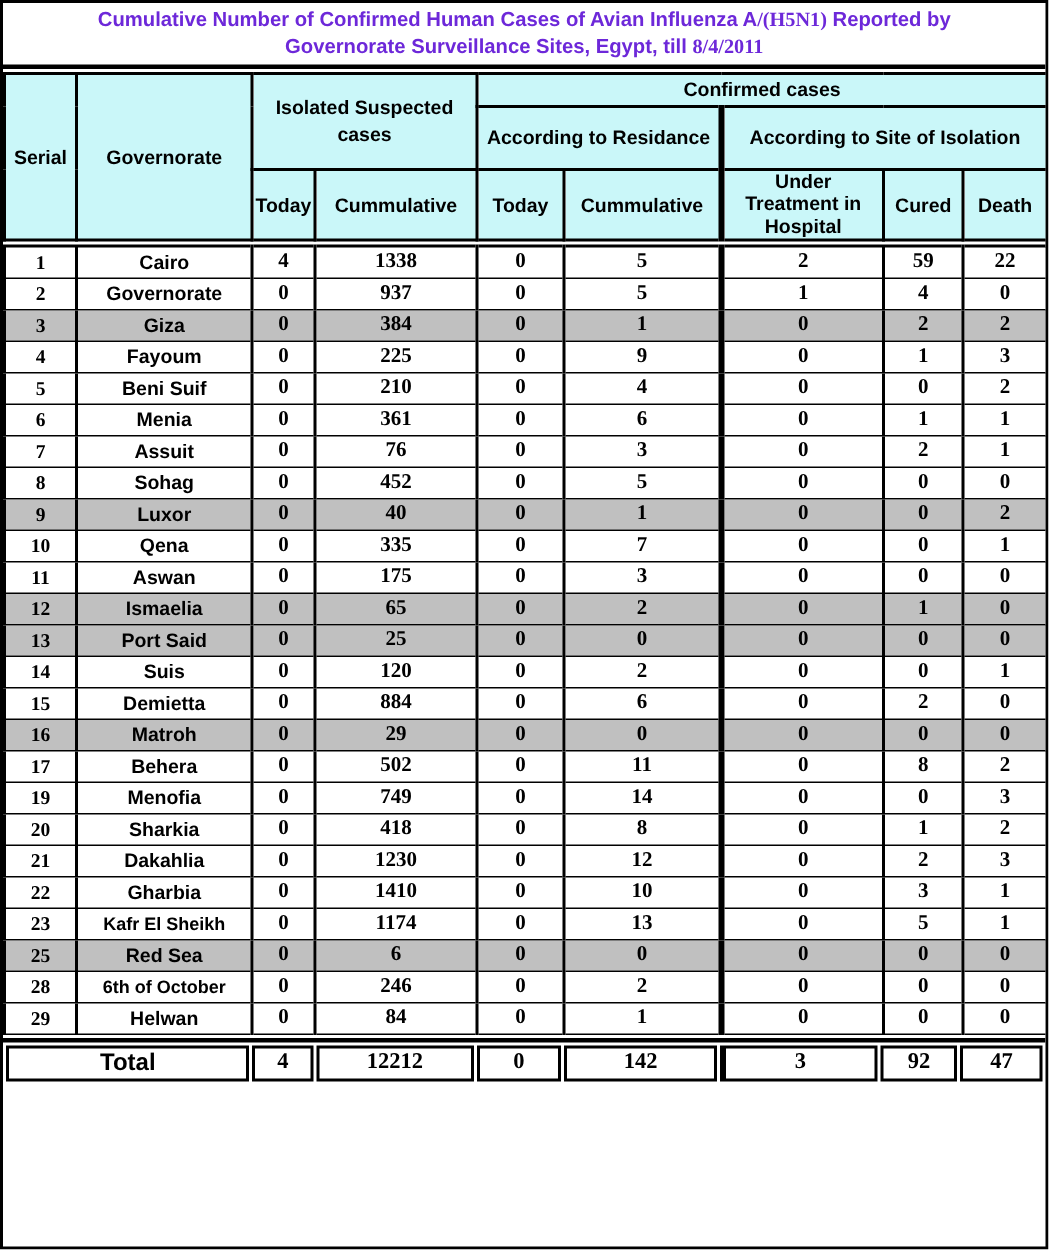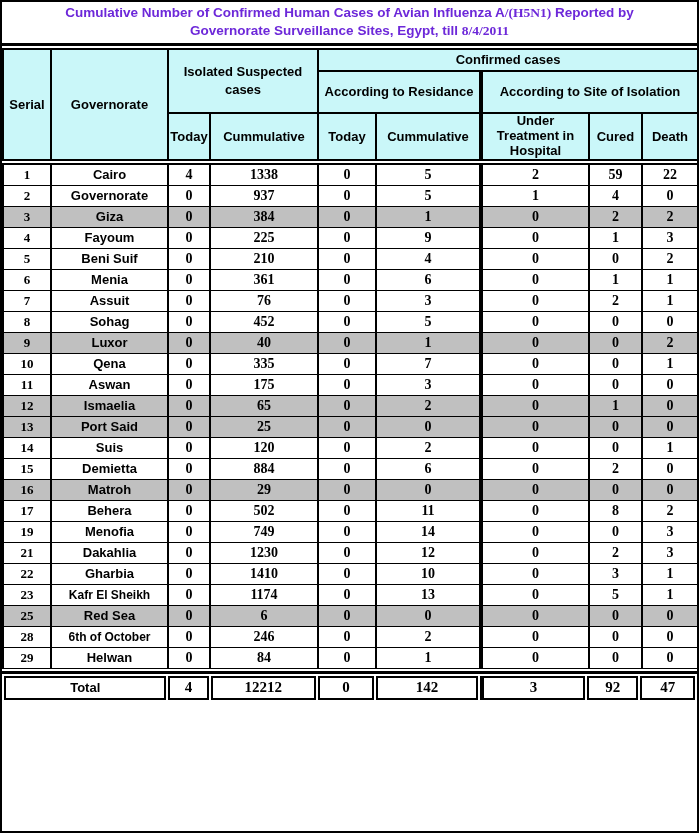--- a/index.html
+++ b/index.html
@@ -64,21 +64,21 @@
   
   .total-wrap{margin-top:2px;border-top:3px solid var(--border);padding:2px 0 1px 0;}
   .total-table{border-collapse:separate;border-spacing:2px 0;}
   .total-table td{
     border:2px solid var(--border);
     height:20px;padding:0 1px;
     text-align:center;vertical-align:middle;
     background:#fff;overflow:hidden;white-space:nowrap;
   }
   .total-table td.num{font-size:15px;}
-  .total-table td.total-label{font-weight:bold;font-size:13px;font-family:"Liberation Sans",sans-serif;}
+  .total-table td.total-label{font-weight:bold;font-size:16px;font-family:"Liberation Sans",sans-serif;}
 </style>
 </head>
 <body>
 
 <div class="page">
 
   <div class="title-block">
     <div><span>Cumulative Number of Confirmed Human Cases of Avian Influenza A</span><span class="serif">/(H5N1)</span><span> Reported by</span></div>
     <div><span>Governorate Surveillance Sites, Egypt, till </span><span class="serif">8/4/2011</span></div>
   </div>
@@ -323,20 +323,31 @@
           <td class="gov">Menofia</td>
           <td class="num">0</td>
           <td class="num">749</td>
           <td class="num">0</td>
           <td class="num">14</td>
           <td class="num thickleft">0</td>
           <td class="num">0</td>
           <td class="num">3</td>
         </tr>
         <tr>
+          <td class="num serial">20</td>
+          <td class="gov">Sharkia</td>
+          <td class="num">0</td>
+          <td class="num">418</td>
+          <td class="num">0</td>
+          <td class="num">8</td>
+          <td class="num thickleft">0</td>
+          <td class="num">1</td>
+          <td class="num">2</td>
+        </tr>
+        <tr>
           <td class="num serial">21</td>
           <td class="gov">Dakahlia</td>
           <td class="num">0</td>
           <td class="num">1230</td>
           <td class="num">0</td>
           <td class="num">12</td>
           <td class="num thickleft">0</td>
           <td class="num">2</td>
           <td class="num">3</td>
         </tr>

